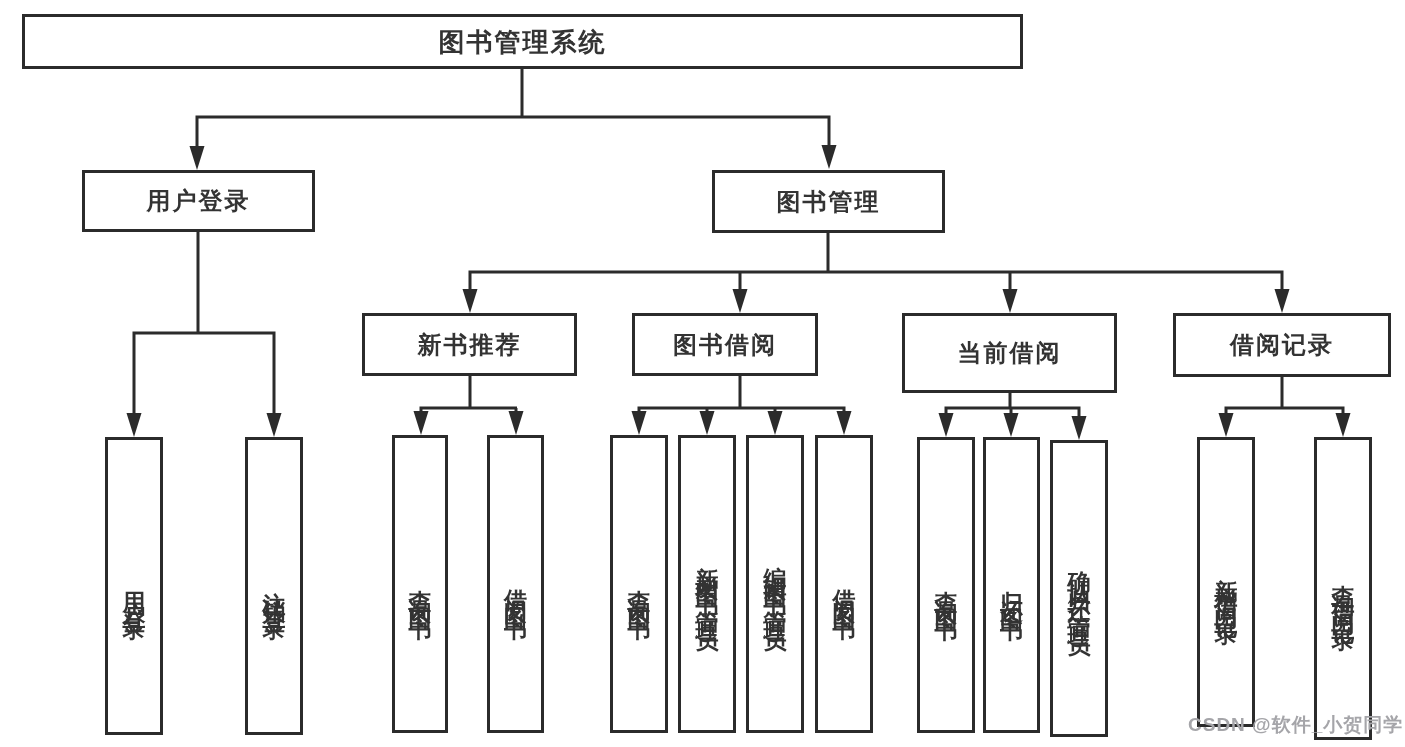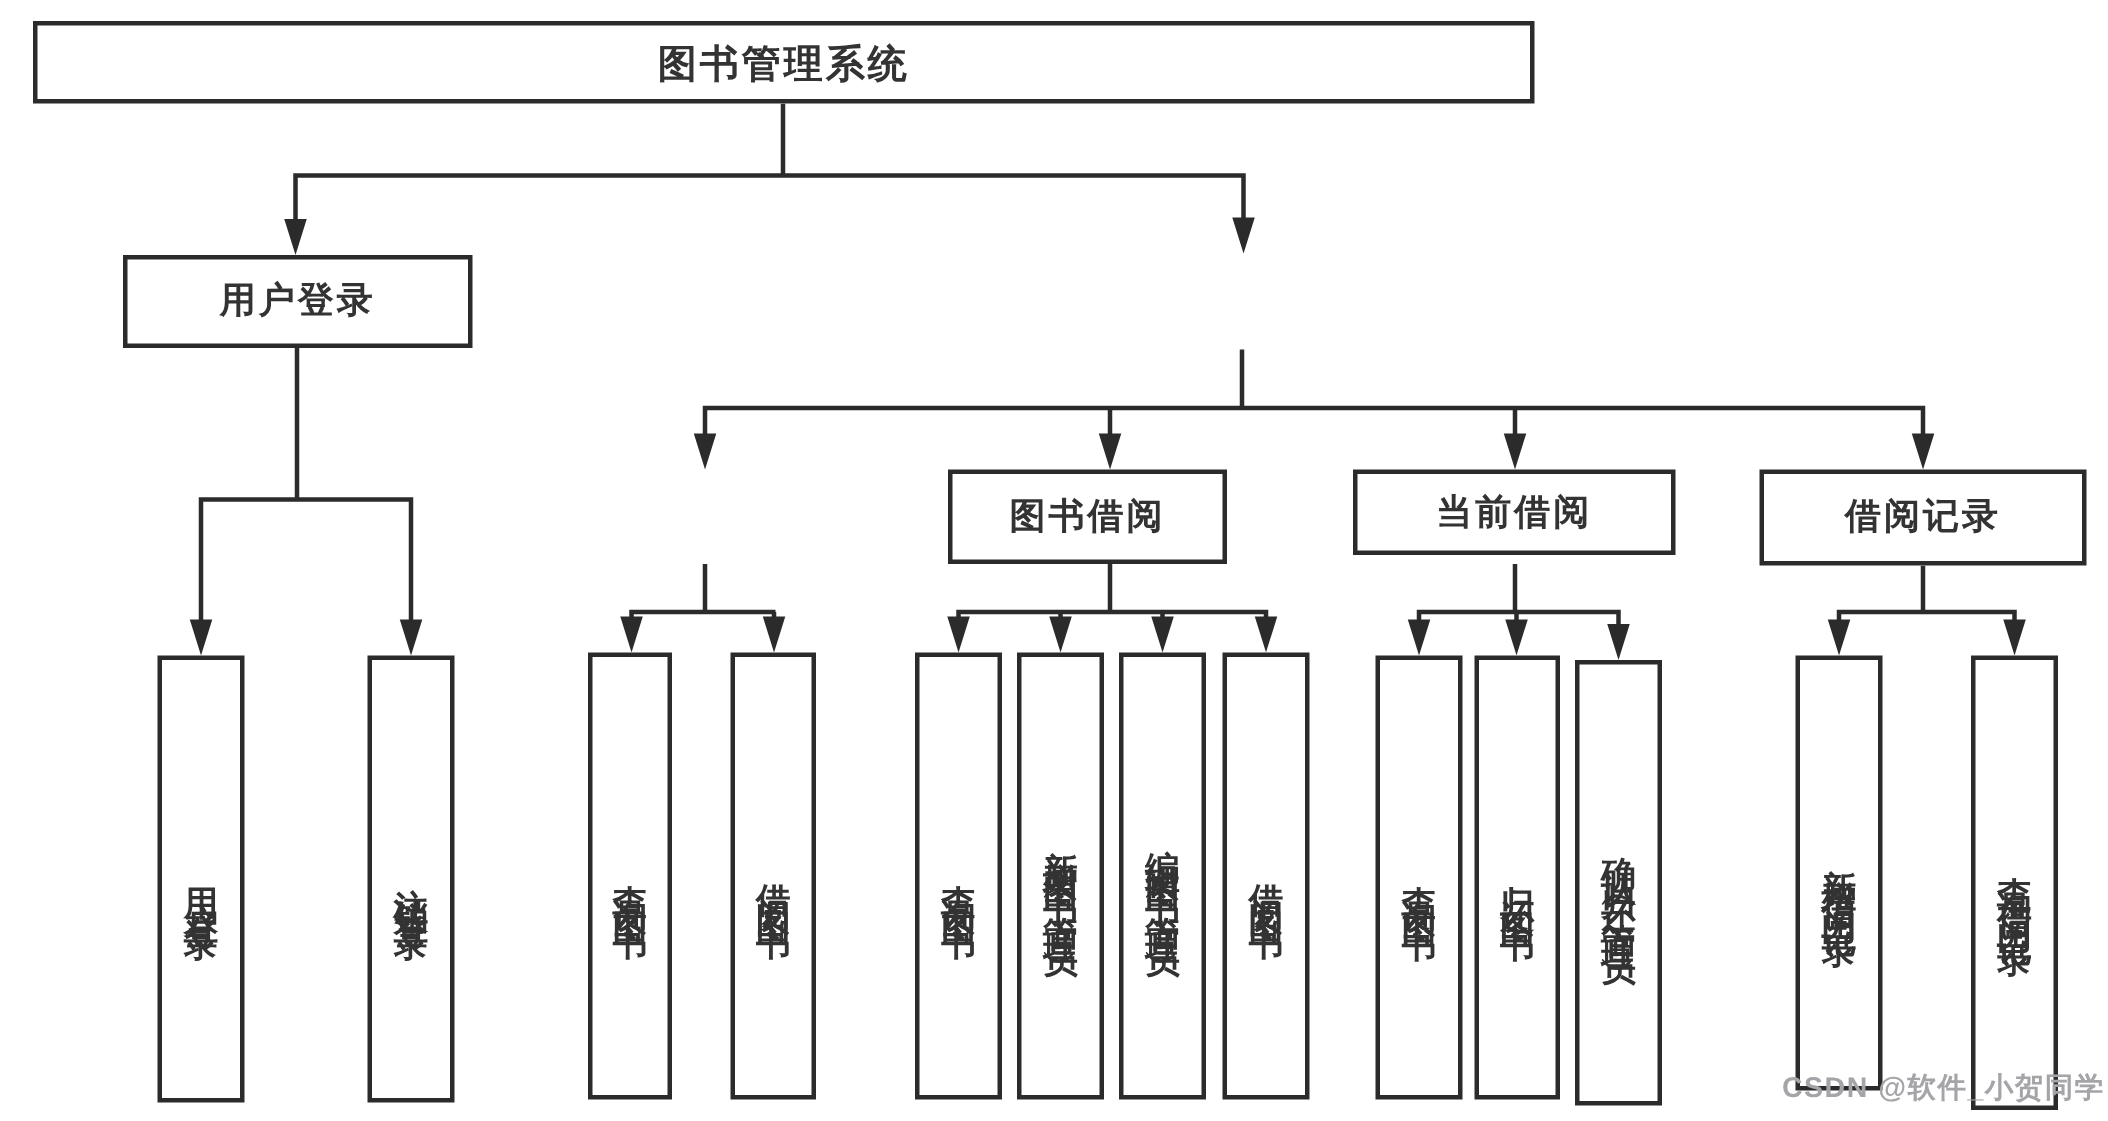--- a/index.html
+++ b/index.html
@@ -100,23 +100,25 @@
     <g>
       <path d="M1282,377 L1282,408 M1224.5,408 L1344.5,408 M1226,408 L1226,414 M1343,408 L1343,414"></path>
       <polygon fill="currentColor" stroke="none" points="1218.5,413 1233.5,413 1226,437"></polygon>
       <polygon fill="currentColor" stroke="none" points="1335.5,413 1350.5,413 1343,437"></polygon>
     </g>
   </svg>
 
   <div class="box root-box" style="left:22px;top:14px;width:1001px;height:55px">图书管理系统</div>
 
   <div class="box h" style="left:82px;top:170px;width:233px;height:62px">用户登录</div>
+  <div class="box h" style="left:712px;top:170px;width:233px;height:63px">图书管理</div>
 
+  <div class="box h" style="left:362px;top:313px;width:215px;height:63px">新书推荐</div>
   <div class="box h" style="left:632px;top:313px;width:186px;height:63px">图书借阅</div>
-  <div class="box h" style="left:902px;top:313px;width:215px;height:57px">当前借阅</div>
+  <div class="box h" style="left:902px;top:313px;width:215px;height:80px">当前借阅</div>
   <div class="box h" style="left:1173px;top:313px;width:218px;height:64px">借阅记录</div>
 
   <div class="box v" style="left:105px;top:437px;width:58px;height:298px">用户登录</div>
   <div class="box v" style="left:245px;top:437px;width:58px;height:298px">注销登录</div>
 
   <div class="box v" style="left:392px;top:435px;width:56px;height:298px">查询图书</div>
   <div class="box v" style="left:487px;top:435px;width:57px;height:298px">借阅图书</div>
 
   <div class="box v" style="left:610px;top:435px;width:58px;height:298px">查询图书</div>
   <div class="box v" style="left:678px;top:435px;width:58px;height:298px">新增图书（管理员）</div>

